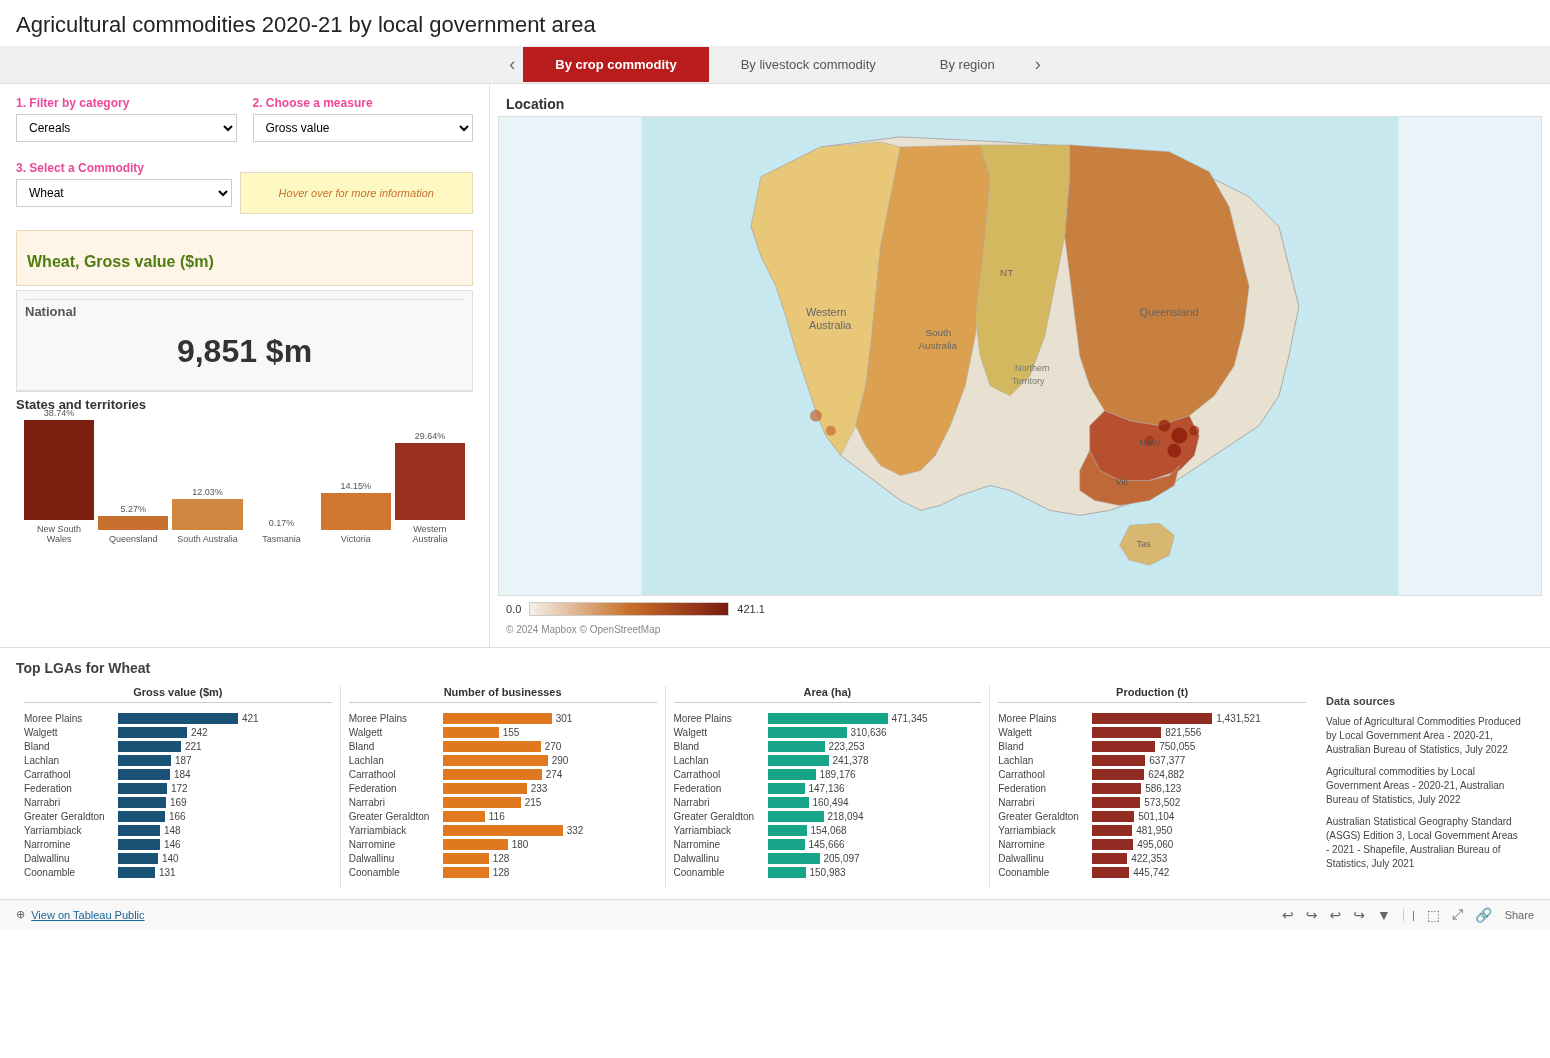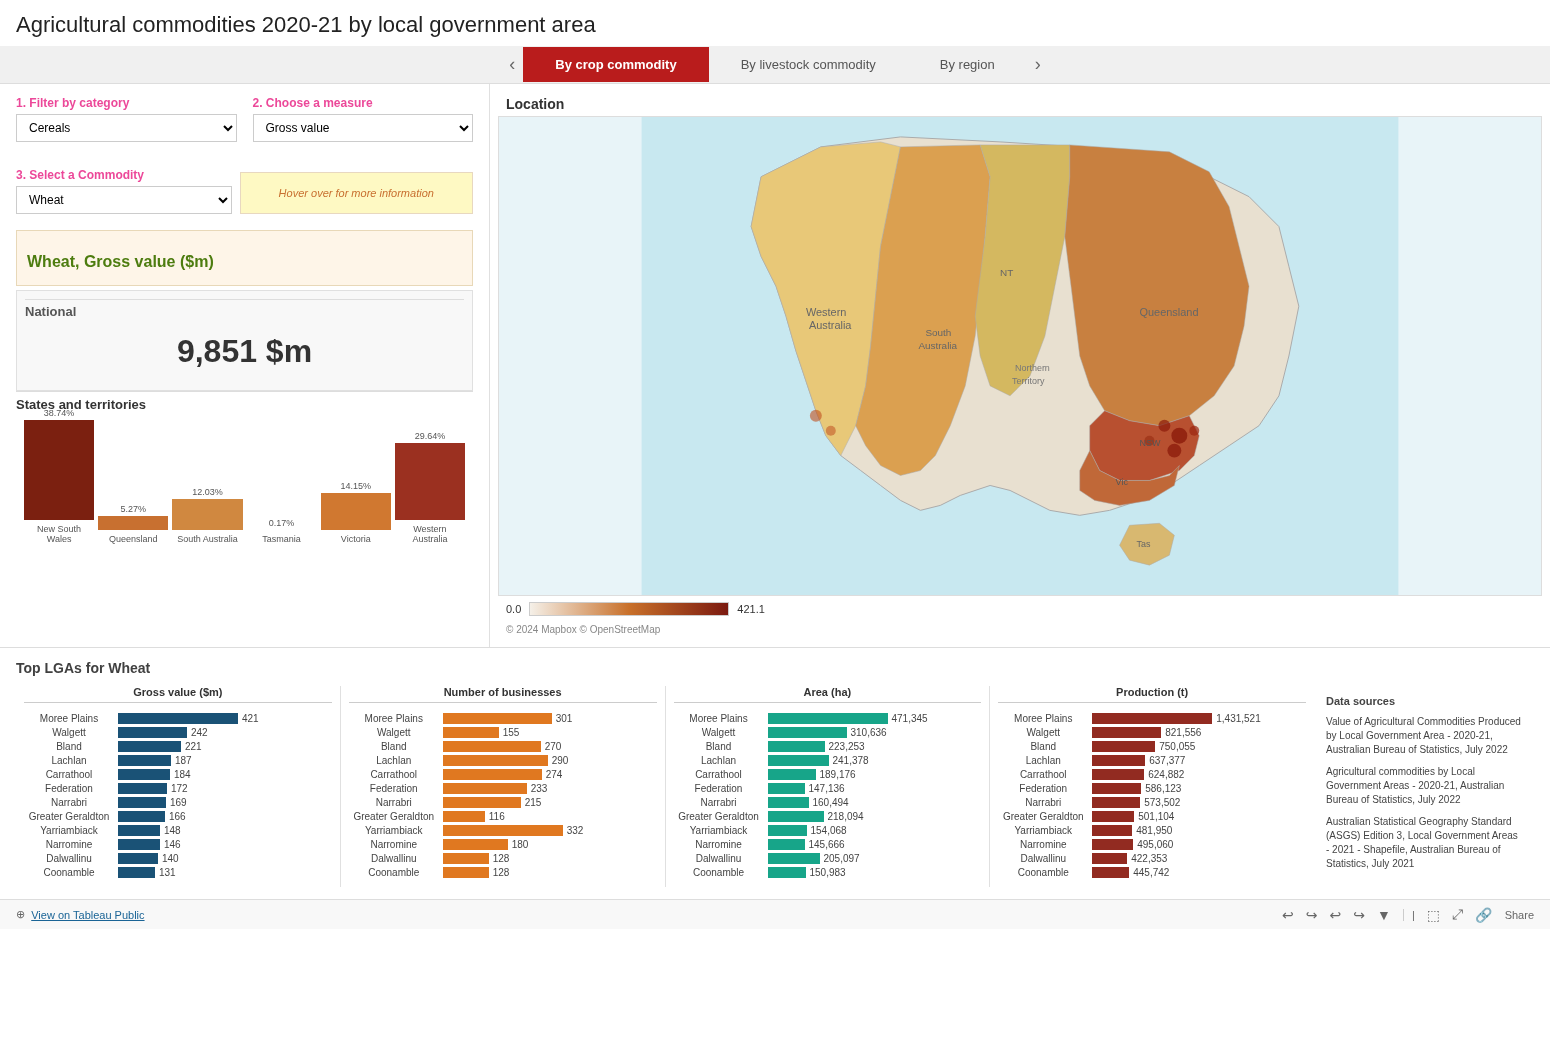--- a/index.html
+++ b/index.html
@@ -47,21 +47,21 @@
     .map-credit { font-size: 10px; color: #888; padding: 2px 8px 4px; }
     
     
     .bottom-section { border-top: 1px solid #ddd; padding: 12px 16px; }
     .bottom-title { font-size: 14px; font-weight: bold; color: #404040; margin-bottom: 10px; }
     .data-tables { display: flex; gap: 0; }
     .data-table { flex: 1; border-right: 1px solid #e0e0e0; padding: 0 8px; }
     .data-table:last-child { border-right: none; }
     .table-header { font-size: 11px; font-weight: bold; color: #333; text-align: center; margin-bottom: 10px; padding-bottom: 4px; border-bottom: 1px solid #ccc; }
     .table-row { display: flex; align-items: center; margin-bottom: 3px; gap: 4px; }
-    .row-label { font-size: 10px; color: #444; width: 90px; text-align: center; flex-shrink: 0; }
+    .row-label { font-size: 10px; color: #444; width: 90px; text-align: left; flex-shrink: 0; }
     .row-bar { height: 11px; min-width: 2px; }
     .row-value { font-size: 10px; color: #444; white-space: nowrap; }
     
     
     .data-sources { width: 220px; min-width: 220px; padding: 8px 12px; font-size: 10px; color: #444; line-height: 1.4; }
     .ds-title { font-weight: bold; font-size: 11px; margin-bottom: 6px; }
     .ds-para { margin-bottom: 8px; }
     
     
     .footer { display: flex; justify-content: space-between; align-items: center; padding: 6px 16px; border-top: 1px solid #ddd; background: #f8f8f8; font-size: 11px; color: #666; }
@@ -106,21 +106,21 @@
           <div class="filter-label">2. Choose a measure</div>
           <select class="filter-select">
             <option>Gross value</option>
             <option>Area (ha)</option>
             <option>Production (t)</option>
             <option>Number of businesses</option>
           </select>
         </div>
       </div>
 
-      <div style="display:flex; gap:8px; align-items:flex-end; margin-bottom:8px;">
+      <div style="display:flex; gap:8px; align-items:center; margin-bottom:8px;">
         <div class="filter-group2" style="flex:1;">
           <div class="filter-label">3. Select a Commodity</div>
           <select class="filter-select">
             <option>Wheat</option>
             <option>Barley</option>
             <option>Oats</option>
           </select>
         </div>
         <div class="info-box" style="flex:1; margin-top:18px;">
           <div class="hover-info">Hover over for more information</div>

